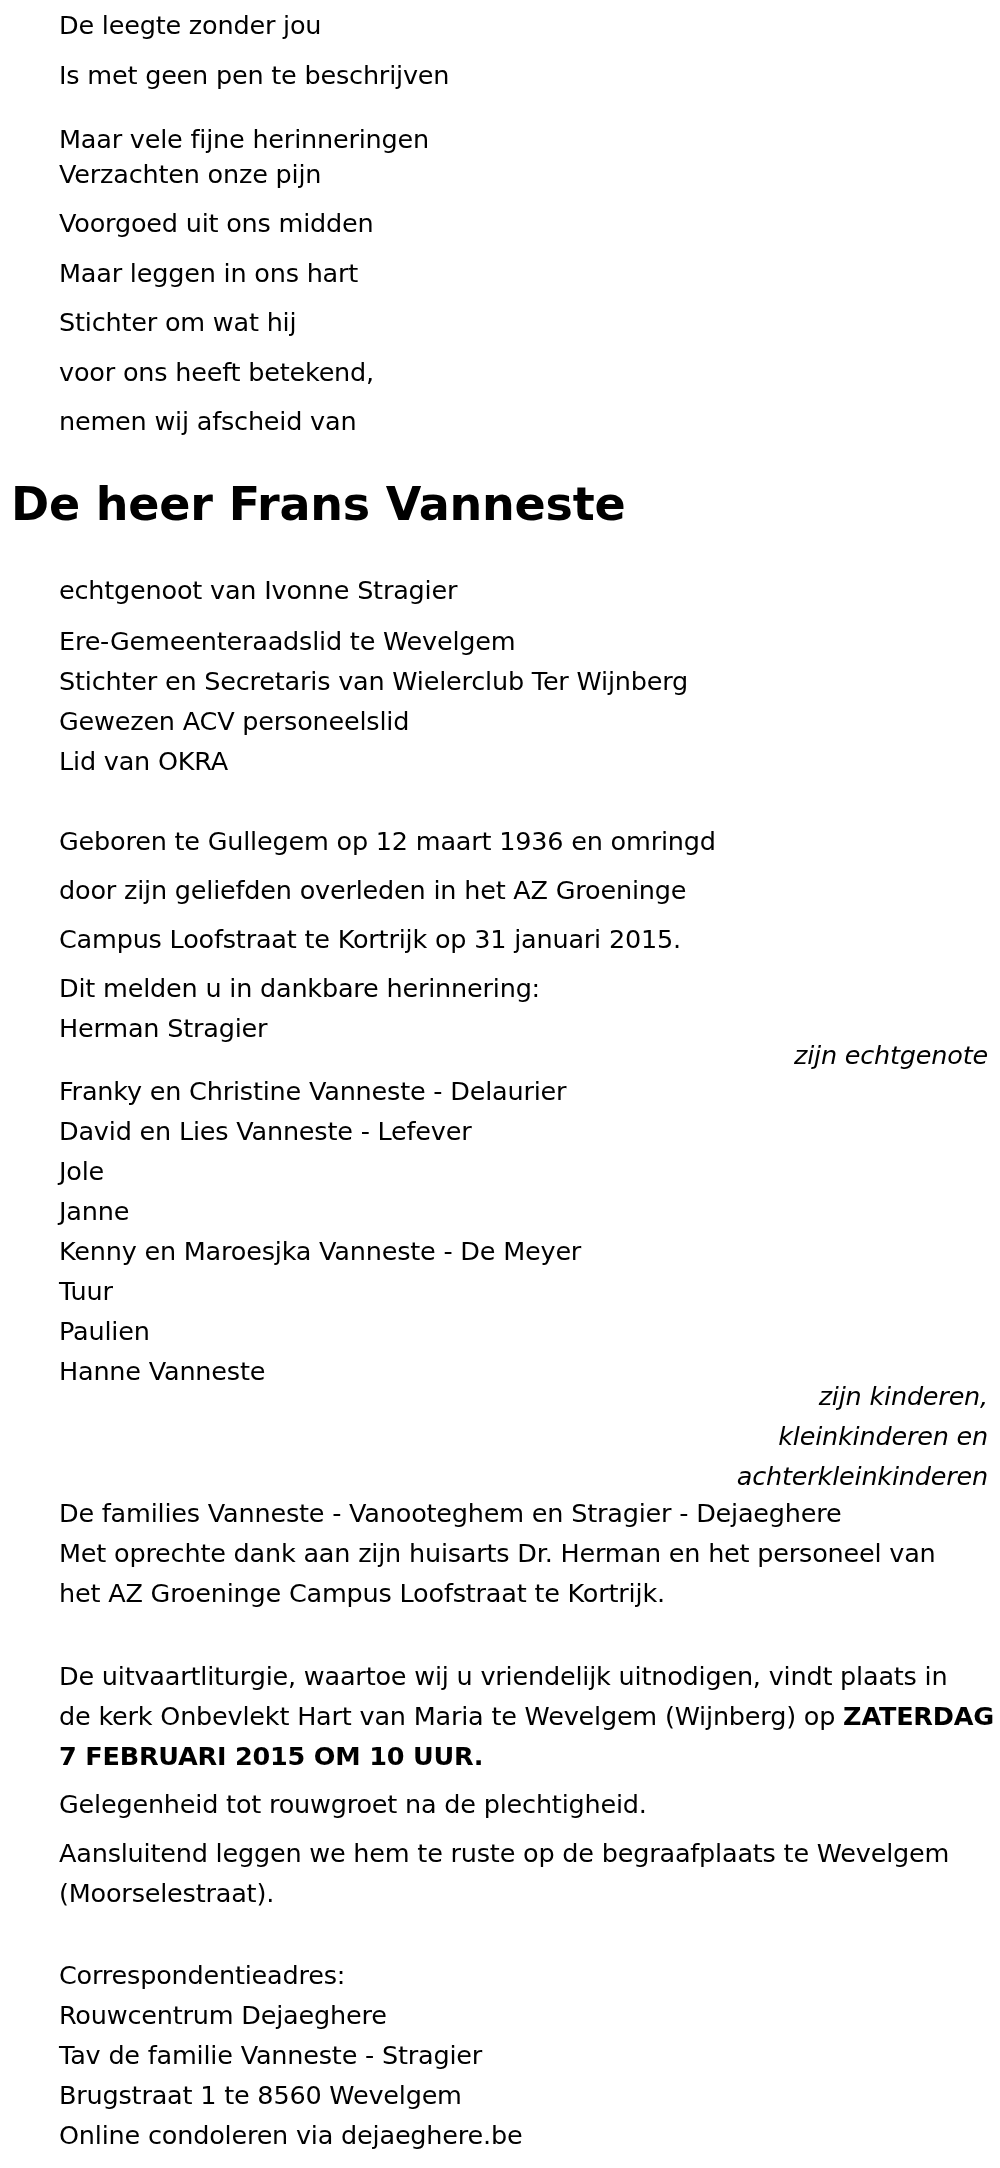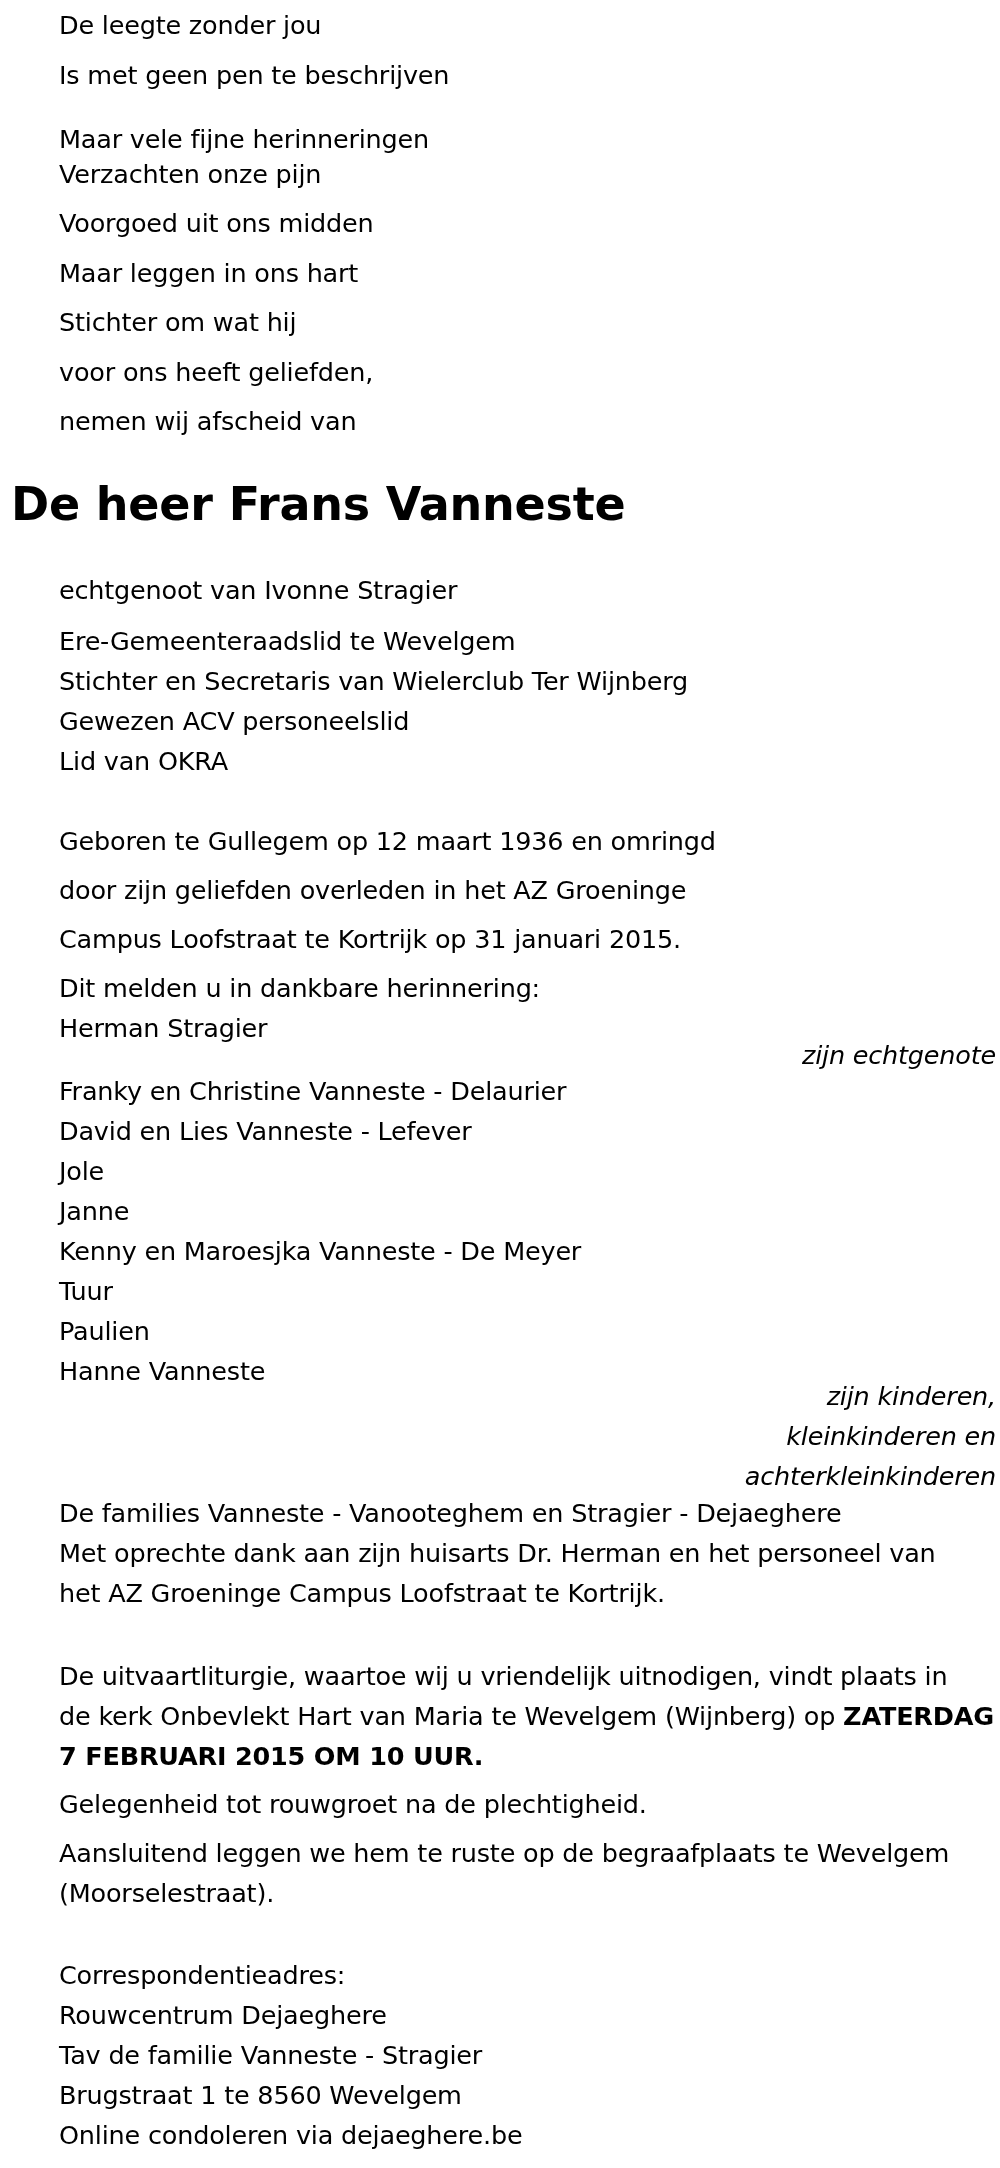--- a/index.html
+++ b/index.html
@@ -1,36 +1,36 @@
 <!DOCTYPE html>
 <html><head>
 <meta charset="utf-8">
 <style>
   html, body { margin:0; padding:0; background:#ffffff; }
   body { width:1000px; height:2168px; position:relative; overflow:hidden;
          font-family:"DejaVu Sans", sans-serif; color:#000000; }
   .ln { position:absolute; left:11px; font-size:25.5px; line-height:30px; white-space:nowrap; letter-spacing:-0.2px;margin-left:48px; }
-  .r { left:auto; right:4px; font-style:italic; text-align:right; }
+  .r { left:auto; right:12px; font-style:italic; text-align:right; }
   .h1 { position:absolute; left:11px; top:484px; font-size:46px; font-weight:bold; line-height:40px; letter-spacing:-0.2px; white-space:nowrap; }
   b { font-weight:bold; }
 </style>
 </head>
 <body>
 
 <div>
 
   <div>
     <div class="ln" style="top:10px">De leegte zonder jou</div>
     <div class="ln" style="top:60px">Is met geen pen te beschrijven</div>
     <div class="ln" style="top:124px">Maar vele fijne herinneringen</div>
     <div class="ln" style="top:159px">Verzachten onze pijn</div>
     <div class="ln" style="top:208px">Voorgoed uit ons midden</div>
     <div class="ln" style="top:258px">Maar leggen in ons hart</div>
     <div class="ln" style="top:307px">Stichter om wat hij</div>
-    <div class="ln" style="top:357px">voor ons heeft geliefden,</div>
+    <div class="ln" style="top:357px">voor ons heeft betekend,</div>
     <div class="ln" style="top:406px">nemen wij afscheid van</div>
   </div>
 
   <div class="h1">De heer Frans Vanneste</div>
 
   <div class="ln" style="top:575px">echtgenoot van Ivonne Stragier</div>
 
   <div>
     <div class="ln" style="top:626px">Ere-Gemeenteraadslid te Wevelgem</div>
     <div class="ln" style="top:666px">Stichter en Secretaris van Wielerclub Ter Wijnberg</div>

